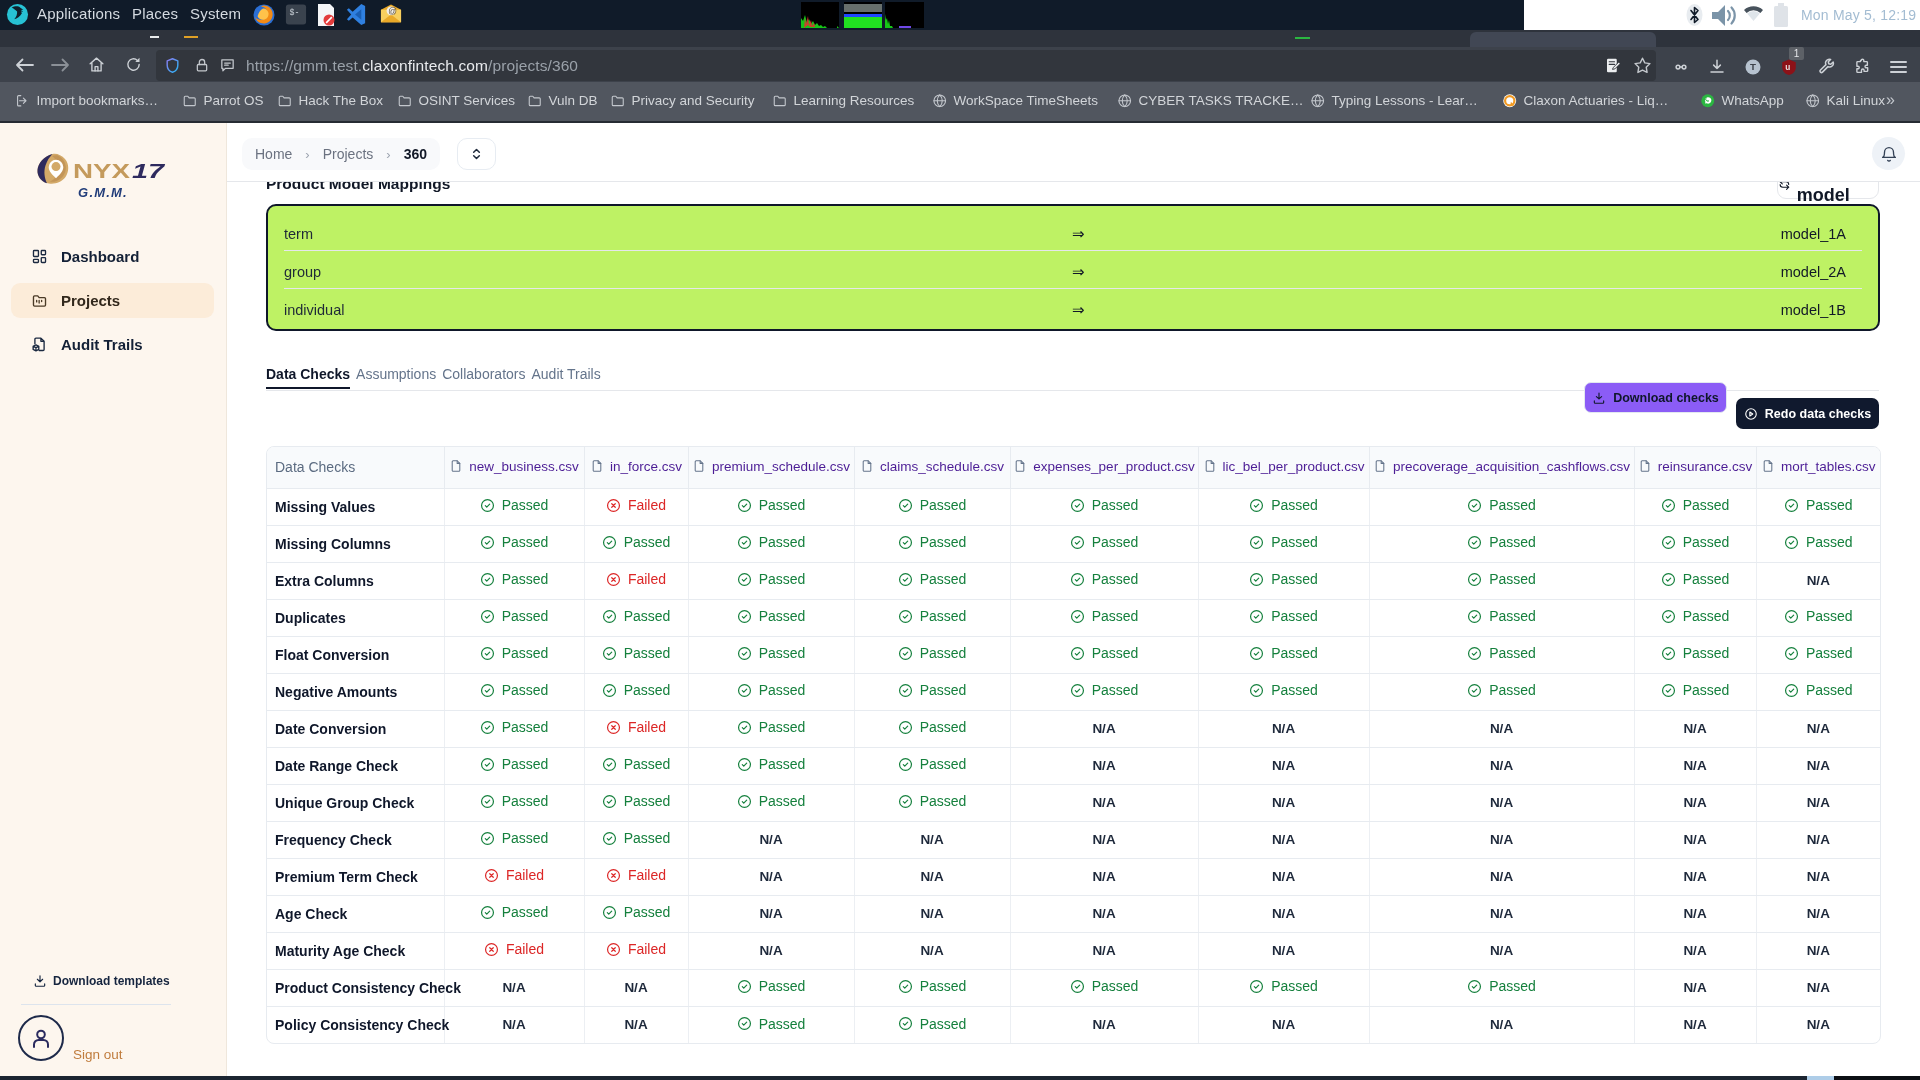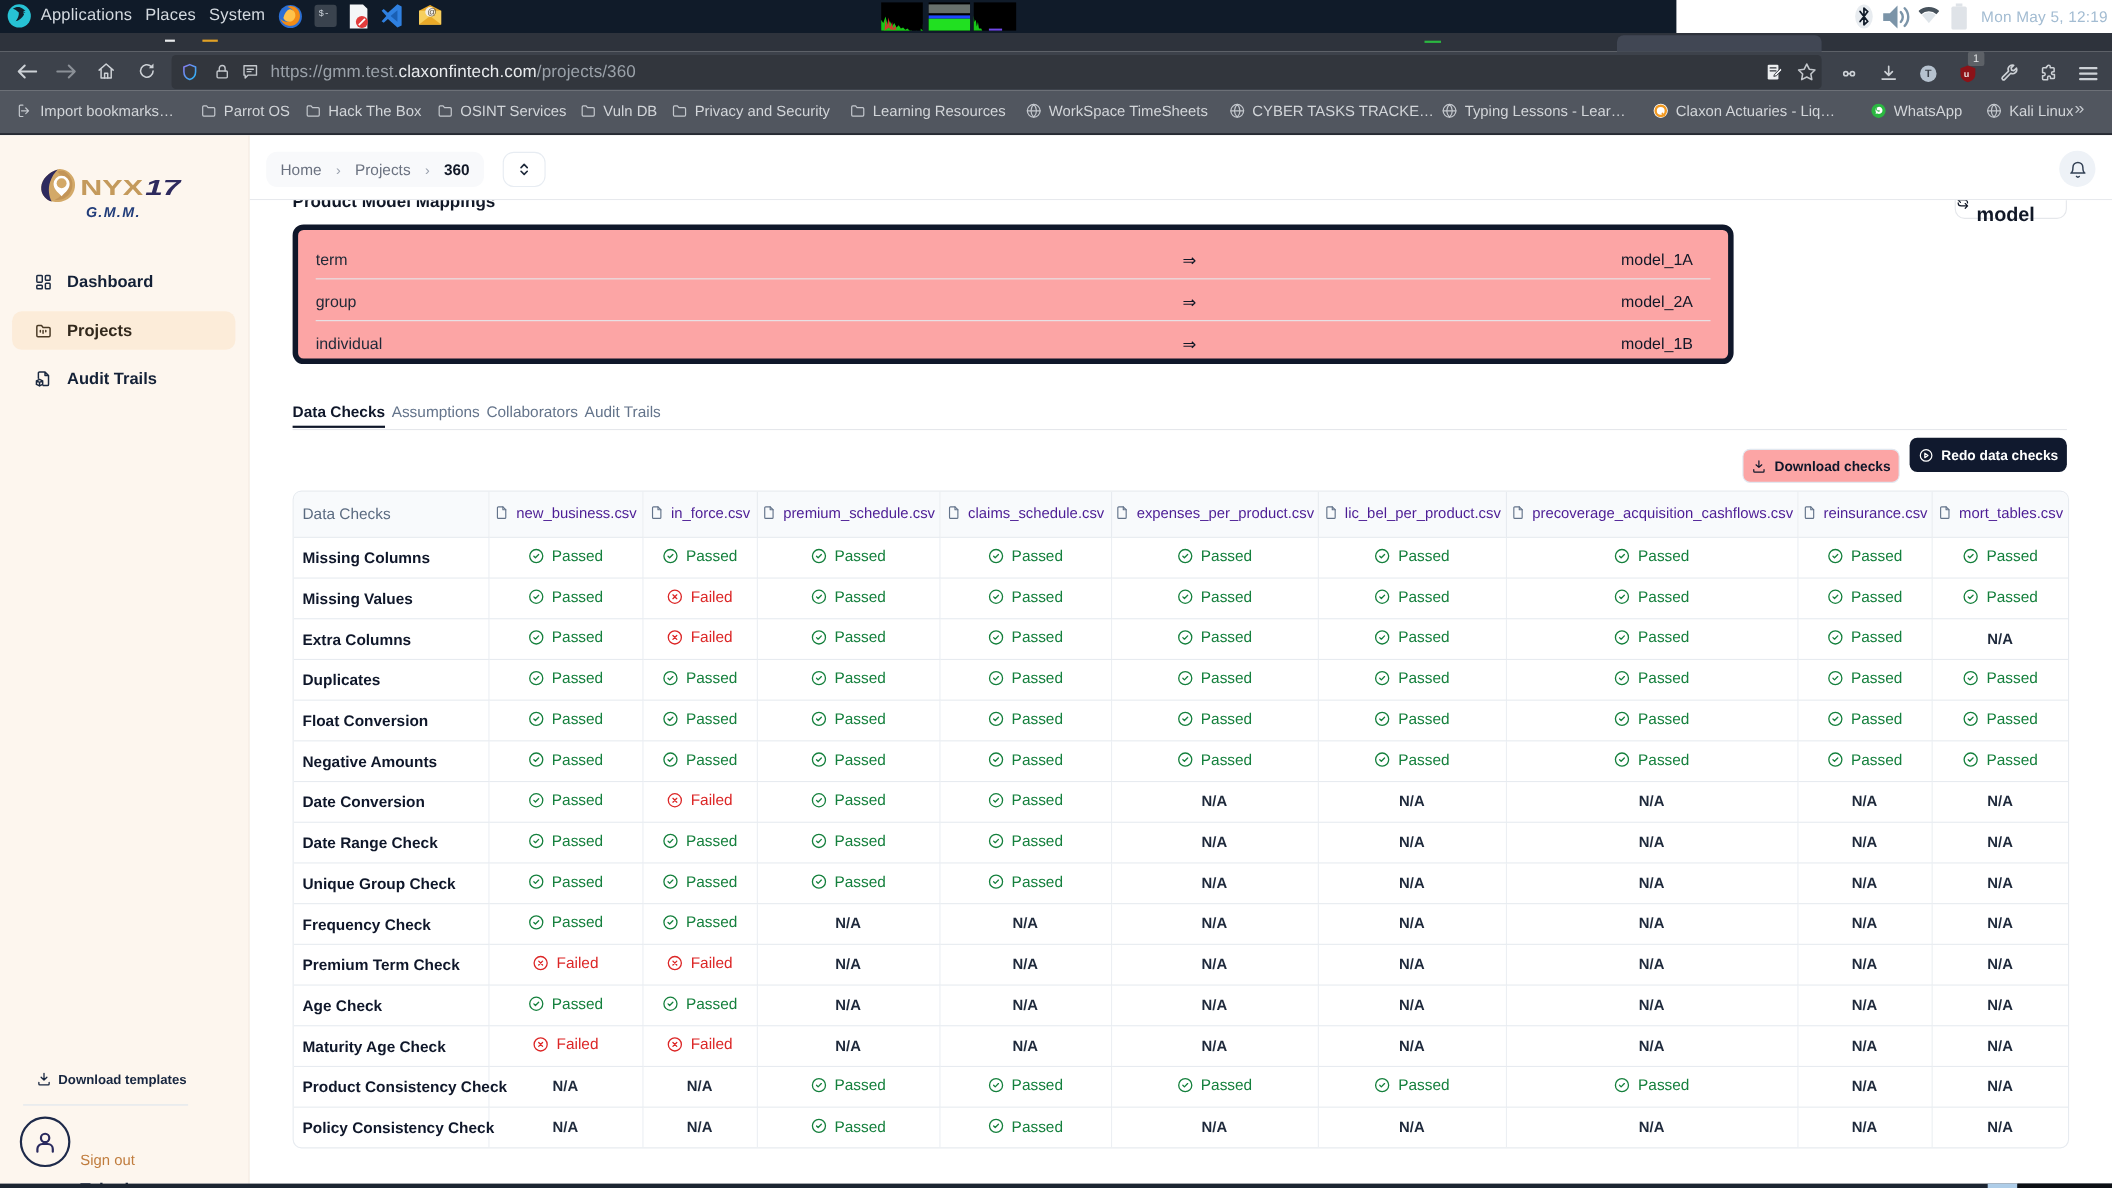--- a/index.html
+++ b/index.html
@@ -44,32 +44,32 @@
 .crumb .sep{margin:0 13px;color:#9ca3af;font-size:13px}
 .crumb b{color:#111827;font-weight:600}
 .sortbtn{position:absolute;left:230px;top:15px;width:39px;height:32px;background:#fff;border:1px solid #e7ecf2;border-radius:10px;display:flex;align-items:center;justify-content:center}
 .bell{position:absolute;left:1645px;top:14px;width:33px;height:33px;border-radius:50%;background:#eef2f7;display:flex;align-items:center;justify-content:center}
 
 .main{position:absolute;left:227px;top:59px;width:1693px;height:894px;overflow:hidden;background:#fff}
 .m{position:absolute}
 .h1{left:39px;top:-7px;font-size:15.5px;font-weight:bold;color:#111827}
 .rebtn{left:1550px;top:-12px;width:102px;height:29px;background:#fff;border:1px solid #e5e7eb;border-radius:9px;display:flex;align-items:center;justify-content:center;font-size:18px;font-weight:600;color:#111827}
 .rebtn svg{width:13px;height:13px;stroke:#111827;stroke-width:2;margin-right:6px}
-.card{left:39px;top:22px;width:1310px;height:127px;border:5px solid #0f172a;border-radius:10px;background:#fca5a5}
+.card{left:39px;top:22px;width:1614px;height:127px;border:2px solid #0f172a;border-radius:10px;background:#bef264}
 .crow{position:absolute;left:16px;right:16px;height:38px;display:flex;align-items:center;font-size:14.5px;color:#1f2937}
 .crow .arr{position:absolute;left:788px;font-size:15px;color:#111827}
 .crow .rv{position:absolute;right:16px;color:#111827}
 .cdiv{position:absolute;left:16px;right:16px;height:1px;background:#e5e7eb}
 
 .tabs{left:39px;top:178px;width:1613px;height:31px;border-bottom:1px solid #e5e7eb;font-size:14px;color:#64748b;padding-top:6px}
 .tabs span{margin-right:6px}
 .tabs .act{color:#0f172a;font-weight:600;display:inline-block;border-bottom:2.5px solid #0f172a;padding-bottom:5px}
 
 .btn{height:31px;border-radius:7px;display:flex;align-items:center;justify-content:center;font-size:12.5px;font-weight:600}
-.dlbtn{left:1357px;top:226px;width:143px;background:#fca5a5;border:1px solid #e2e8f0;color:#0f172a}
+.dlbtn{left:1357px;top:200px;width:143px;background:#8b5cf6;border:1px solid #e2e8f0;color:#0f172a}
 .rdbtn{left:1509px;top:216px;width:143px;background:#10192e;color:#fff}
 .btn svg{width:14px;height:14px;stroke-width:1.9;margin-right:7px}
 .dlbtn svg{stroke:#0f172a}
 .rdbtn svg{stroke:#fff}
 
 .twrap{left:39px;top:264px;width:1615px;border:1px solid #e7ebf0;border-radius:8px;overflow:hidden}
 table.dc{border-collapse:collapse;table-layout:fixed;width:1613px;font-size:13.5px}
 .dc th{background:#f8fafc;height:41px;font-weight:normal;color:#4c1d95;text-align:center;border-right:1px solid #e7ebf0;border-bottom:1px solid #e7ebf0;white-space:nowrap;overflow:hidden}
 .dc td{height:37px;text-align:center;border-right:1px solid #eceff3;border-bottom:1px solid #e7ebf0;white-space:nowrap}
 .dc th:last-child,.dc td:last-child{border-right:none}
@@ -414,68 +414,68 @@
                       <path d="M14 3v4.5h4.5"></path>
                     </svg>reinsurance.csv</span></th>
                 <th><span class="fh"><svg class="fic" viewBox="0 0 24 24">
                       <path d="M14 3H7a1.5 1.5 0 0 0-1.5 1.5v15A1.5 1.5 0 0 0 7 21h10a1.5 1.5 0 0 0 1.5-1.5V7.5z"></path>
                       <path d="M14 3v4.5h4.5"></path>
                     </svg>mort_tables.csv</span></th>
               </tr>
             </thead>
             <tbody>
               <tr>
-                <td class="lbl">Missing Columns</td>
-                <td><span class="st p"><svg class="ic" viewBox="0 0 24 24">
-                      <circle cx="12" cy="12" r="9.5"></circle>
-                      <path d="M8.5 12.2l2.3 2.3 4.7-4.8"></path>
-                    </svg>Passed</span></td>
-                <td><span class="st p"><svg class="ic" viewBox="0 0 24 24">
-                      <circle cx="12" cy="12" r="9.5"></circle>
-                      <path d="M8.5 12.2l2.3 2.3 4.7-4.8"></path>
-                    </svg>Passed</span></td>
-                <td><span class="st p"><svg class="ic" viewBox="0 0 24 24">
-                      <circle cx="12" cy="12" r="9.5"></circle>
-                      <path d="M8.5 12.2l2.3 2.3 4.7-4.8"></path>
-                    </svg>Passed</span></td>
-                <td><span class="st p"><svg class="ic" viewBox="0 0 24 24">
-                      <circle cx="12" cy="12" r="9.5"></circle>
-                      <path d="M8.5 12.2l2.3 2.3 4.7-4.8"></path>
-                    </svg>Passed</span></td>
-                <td><span class="st p"><svg class="ic" viewBox="0 0 24 24">
-                      <circle cx="12" cy="12" r="9.5"></circle>
-                      <path d="M8.5 12.2l2.3 2.3 4.7-4.8"></path>
-                    </svg>Passed</span></td>
-                <td><span class="st p"><svg class="ic" viewBox="0 0 24 24">
-                      <circle cx="12" cy="12" r="9.5"></circle>
-                      <path d="M8.5 12.2l2.3 2.3 4.7-4.8"></path>
-                    </svg>Passed</span></td>
-                <td><span class="st p"><svg class="ic" viewBox="0 0 24 24">
-                      <circle cx="12" cy="12" r="9.5"></circle>
-                      <path d="M8.5 12.2l2.3 2.3 4.7-4.8"></path>
-                    </svg>Passed</span></td>
-                <td><span class="st p"><svg class="ic" viewBox="0 0 24 24">
-                      <circle cx="12" cy="12" r="9.5"></circle>
-                      <path d="M8.5 12.2l2.3 2.3 4.7-4.8"></path>
-                    </svg>Passed</span></td>
-                <td><span class="st p"><svg class="ic" viewBox="0 0 24 24">
-                      <circle cx="12" cy="12" r="9.5"></circle>
-                      <path d="M8.5 12.2l2.3 2.3 4.7-4.8"></path>
-                    </svg>Passed</span></td>
-              </tr>
-              <tr>
                 <td class="lbl">Missing Values</td>
                 <td><span class="st p"><svg class="ic" viewBox="0 0 24 24">
                       <circle cx="12" cy="12" r="9.5"></circle>
                       <path d="M8.5 12.2l2.3 2.3 4.7-4.8"></path>
                     </svg>Passed</span></td>
                 <td><span class="st f"><svg class="ic" viewBox="0 0 24 24">
                       <circle cx="12" cy="12" r="9.5"></circle>
                       <path d="M9.2 9.2l5.6 5.6M14.8 9.2l-5.6 5.6"></path>
                     </svg>Failed</span></td>
+                <td><span class="st p"><svg class="ic" viewBox="0 0 24 24">
+                      <circle cx="12" cy="12" r="9.5"></circle>
+                      <path d="M8.5 12.2l2.3 2.3 4.7-4.8"></path>
+                    </svg>Passed</span></td>
+                <td><span class="st p"><svg class="ic" viewBox="0 0 24 24">
+                      <circle cx="12" cy="12" r="9.5"></circle>
+                      <path d="M8.5 12.2l2.3 2.3 4.7-4.8"></path>
+                    </svg>Passed</span></td>
+                <td><span class="st p"><svg class="ic" viewBox="0 0 24 24">
+                      <circle cx="12" cy="12" r="9.5"></circle>
+                      <path d="M8.5 12.2l2.3 2.3 4.7-4.8"></path>
+                    </svg>Passed</span></td>
+                <td><span class="st p"><svg class="ic" viewBox="0 0 24 24">
+                      <circle cx="12" cy="12" r="9.5"></circle>
+                      <path d="M8.5 12.2l2.3 2.3 4.7-4.8"></path>
+                    </svg>Passed</span></td>
+                <td><span class="st p"><svg class="ic" viewBox="0 0 24 24">
+                      <circle cx="12" cy="12" r="9.5"></circle>
+                      <path d="M8.5 12.2l2.3 2.3 4.7-4.8"></path>
+                    </svg>Passed</span></td>
+                <td><span class="st p"><svg class="ic" viewBox="0 0 24 24">
+                      <circle cx="12" cy="12" r="9.5"></circle>
+                      <path d="M8.5 12.2l2.3 2.3 4.7-4.8"></path>
+                    </svg>Passed</span></td>
+                <td><span class="st p"><svg class="ic" viewBox="0 0 24 24">
+                      <circle cx="12" cy="12" r="9.5"></circle>
+                      <path d="M8.5 12.2l2.3 2.3 4.7-4.8"></path>
+                    </svg>Passed</span></td>
+              </tr>
+              <tr>
+                <td class="lbl">Missing Columns</td>
+                <td><span class="st p"><svg class="ic" viewBox="0 0 24 24">
+                      <circle cx="12" cy="12" r="9.5"></circle>
+                      <path d="M8.5 12.2l2.3 2.3 4.7-4.8"></path>
+                    </svg>Passed</span></td>
+                <td><span class="st p"><svg class="ic" viewBox="0 0 24 24">
+                      <circle cx="12" cy="12" r="9.5"></circle>
+                      <path d="M8.5 12.2l2.3 2.3 4.7-4.8"></path>
+                    </svg>Passed</span></td>
                 <td><span class="st p"><svg class="ic" viewBox="0 0 24 24">
                       <circle cx="12" cy="12" r="9.5"></circle>
                       <path d="M8.5 12.2l2.3 2.3 4.7-4.8"></path>
                     </svg>Passed</span></td>
                 <td><span class="st p"><svg class="ic" viewBox="0 0 24 24">
                       <circle cx="12" cy="12" r="9.5"></circle>
                       <path d="M8.5 12.2l2.3 2.3 4.7-4.8"></path>
                     </svg>Passed</span></td>
                 <td><span class="st p"><svg class="ic" viewBox="0 0 24 24">
                       <circle cx="12" cy="12" r="9.5"></circle>

